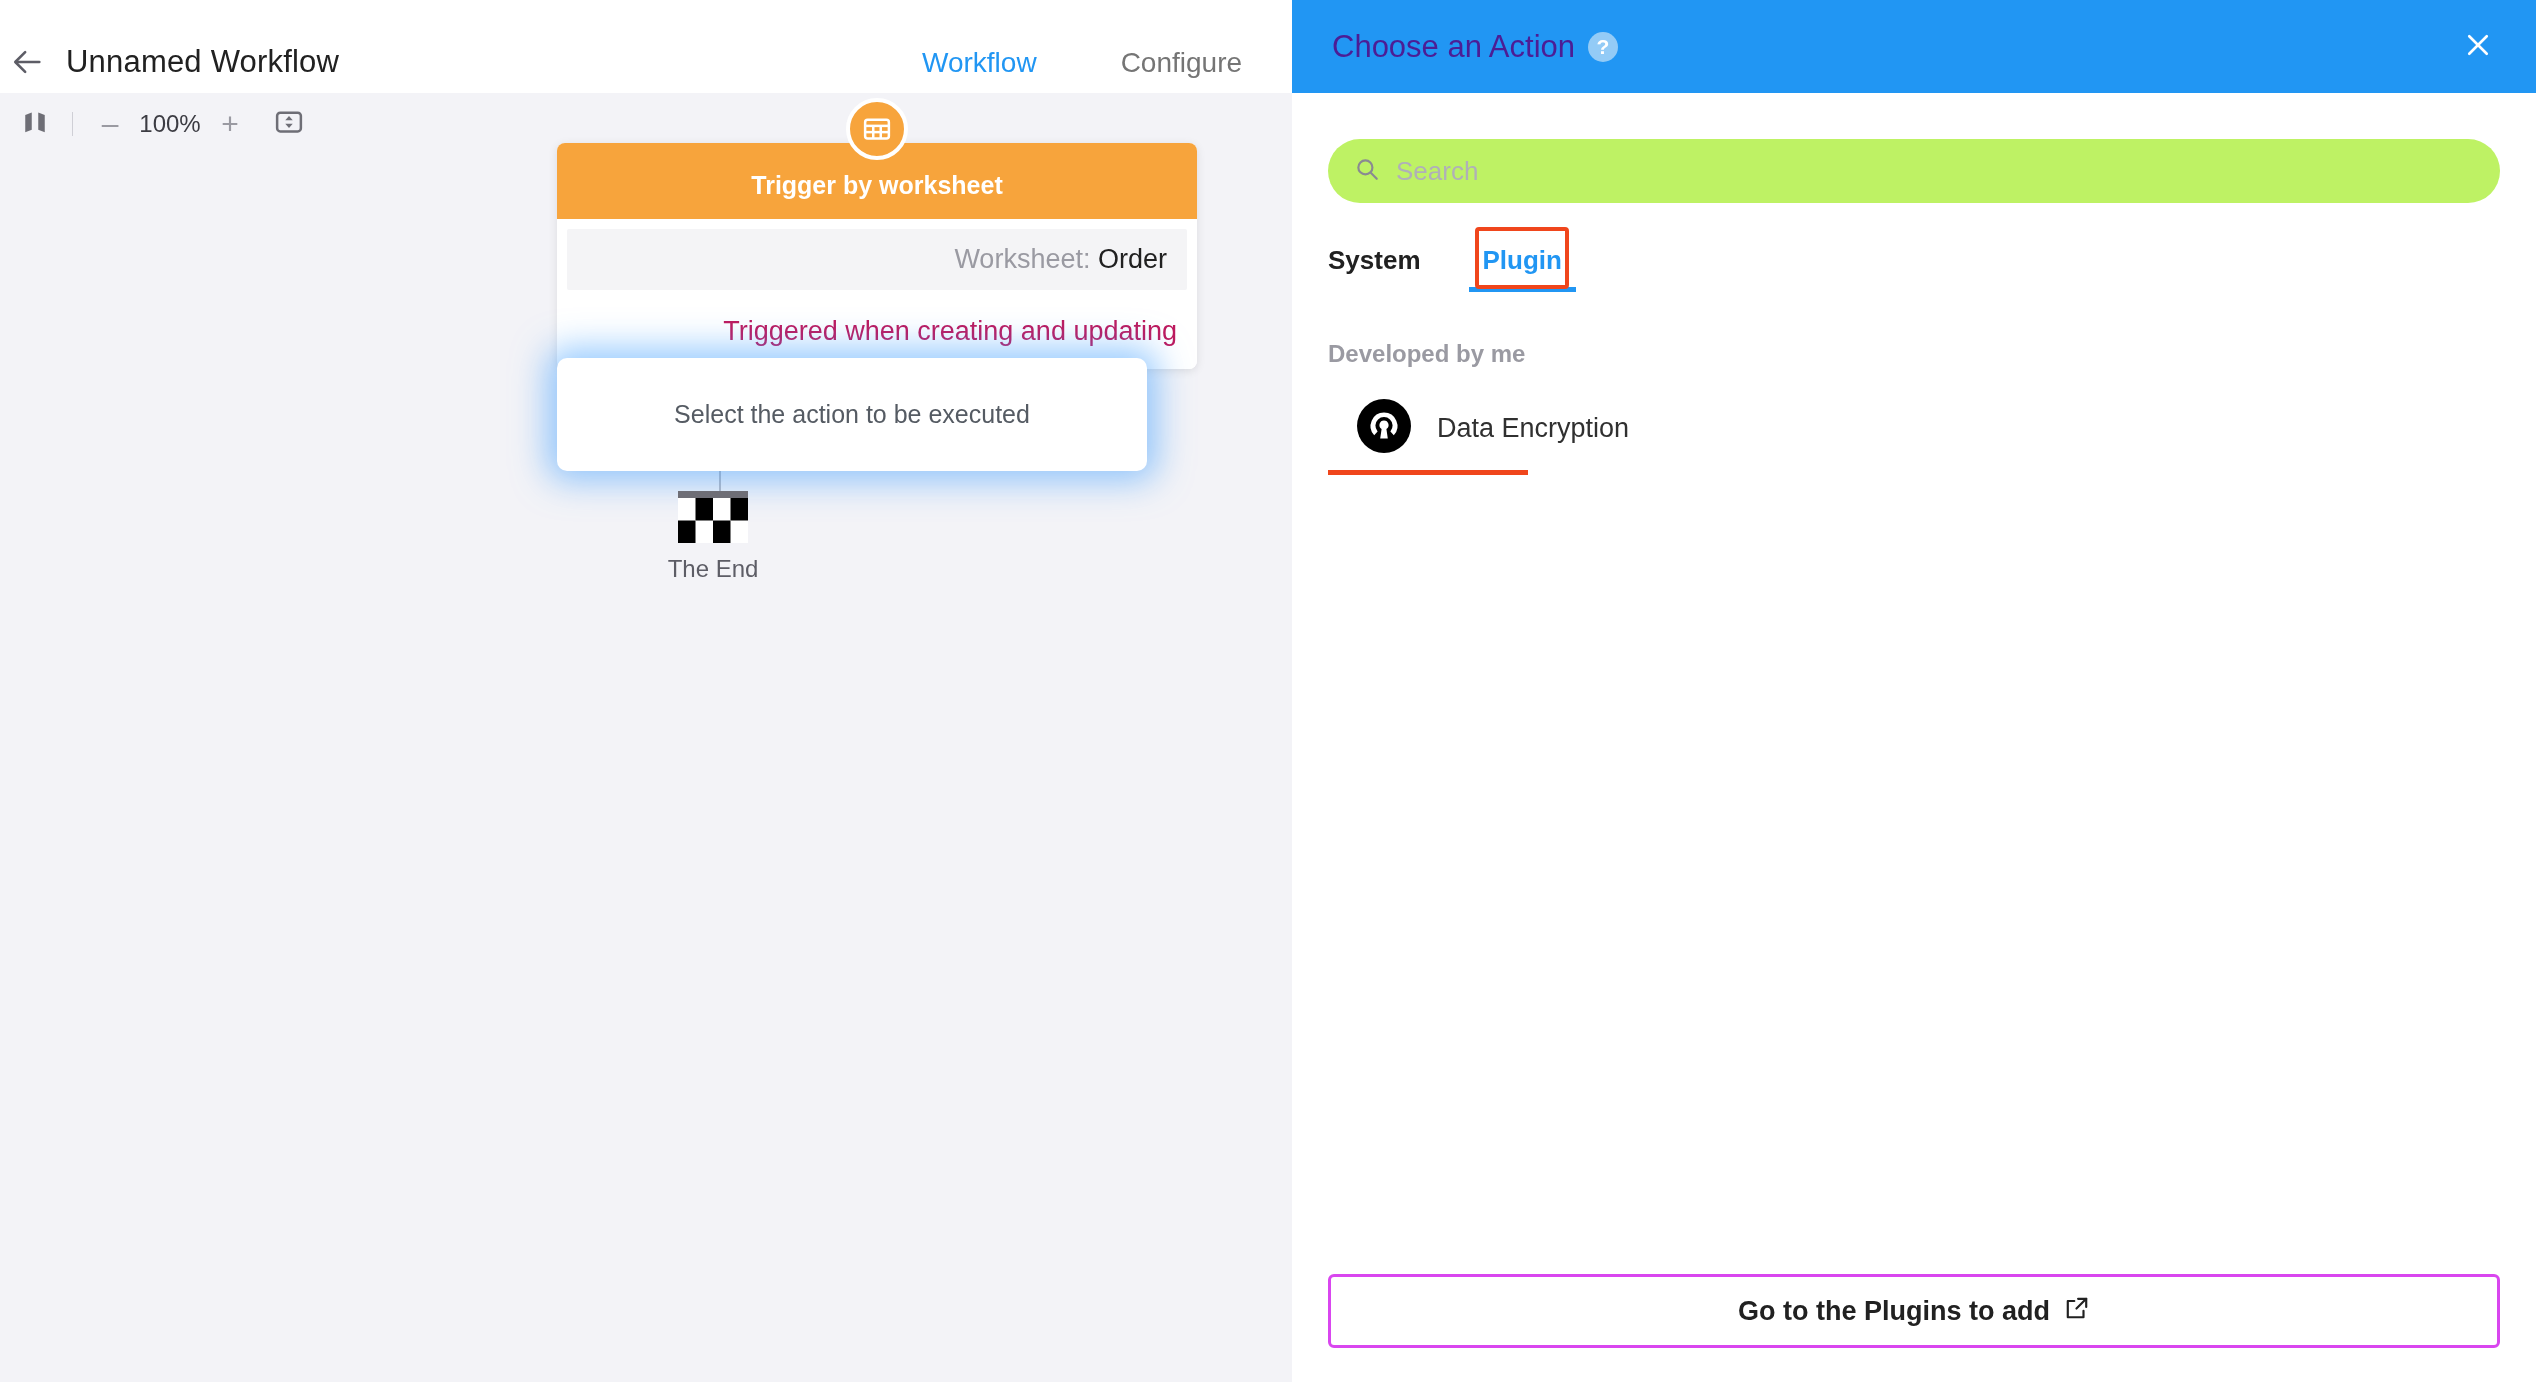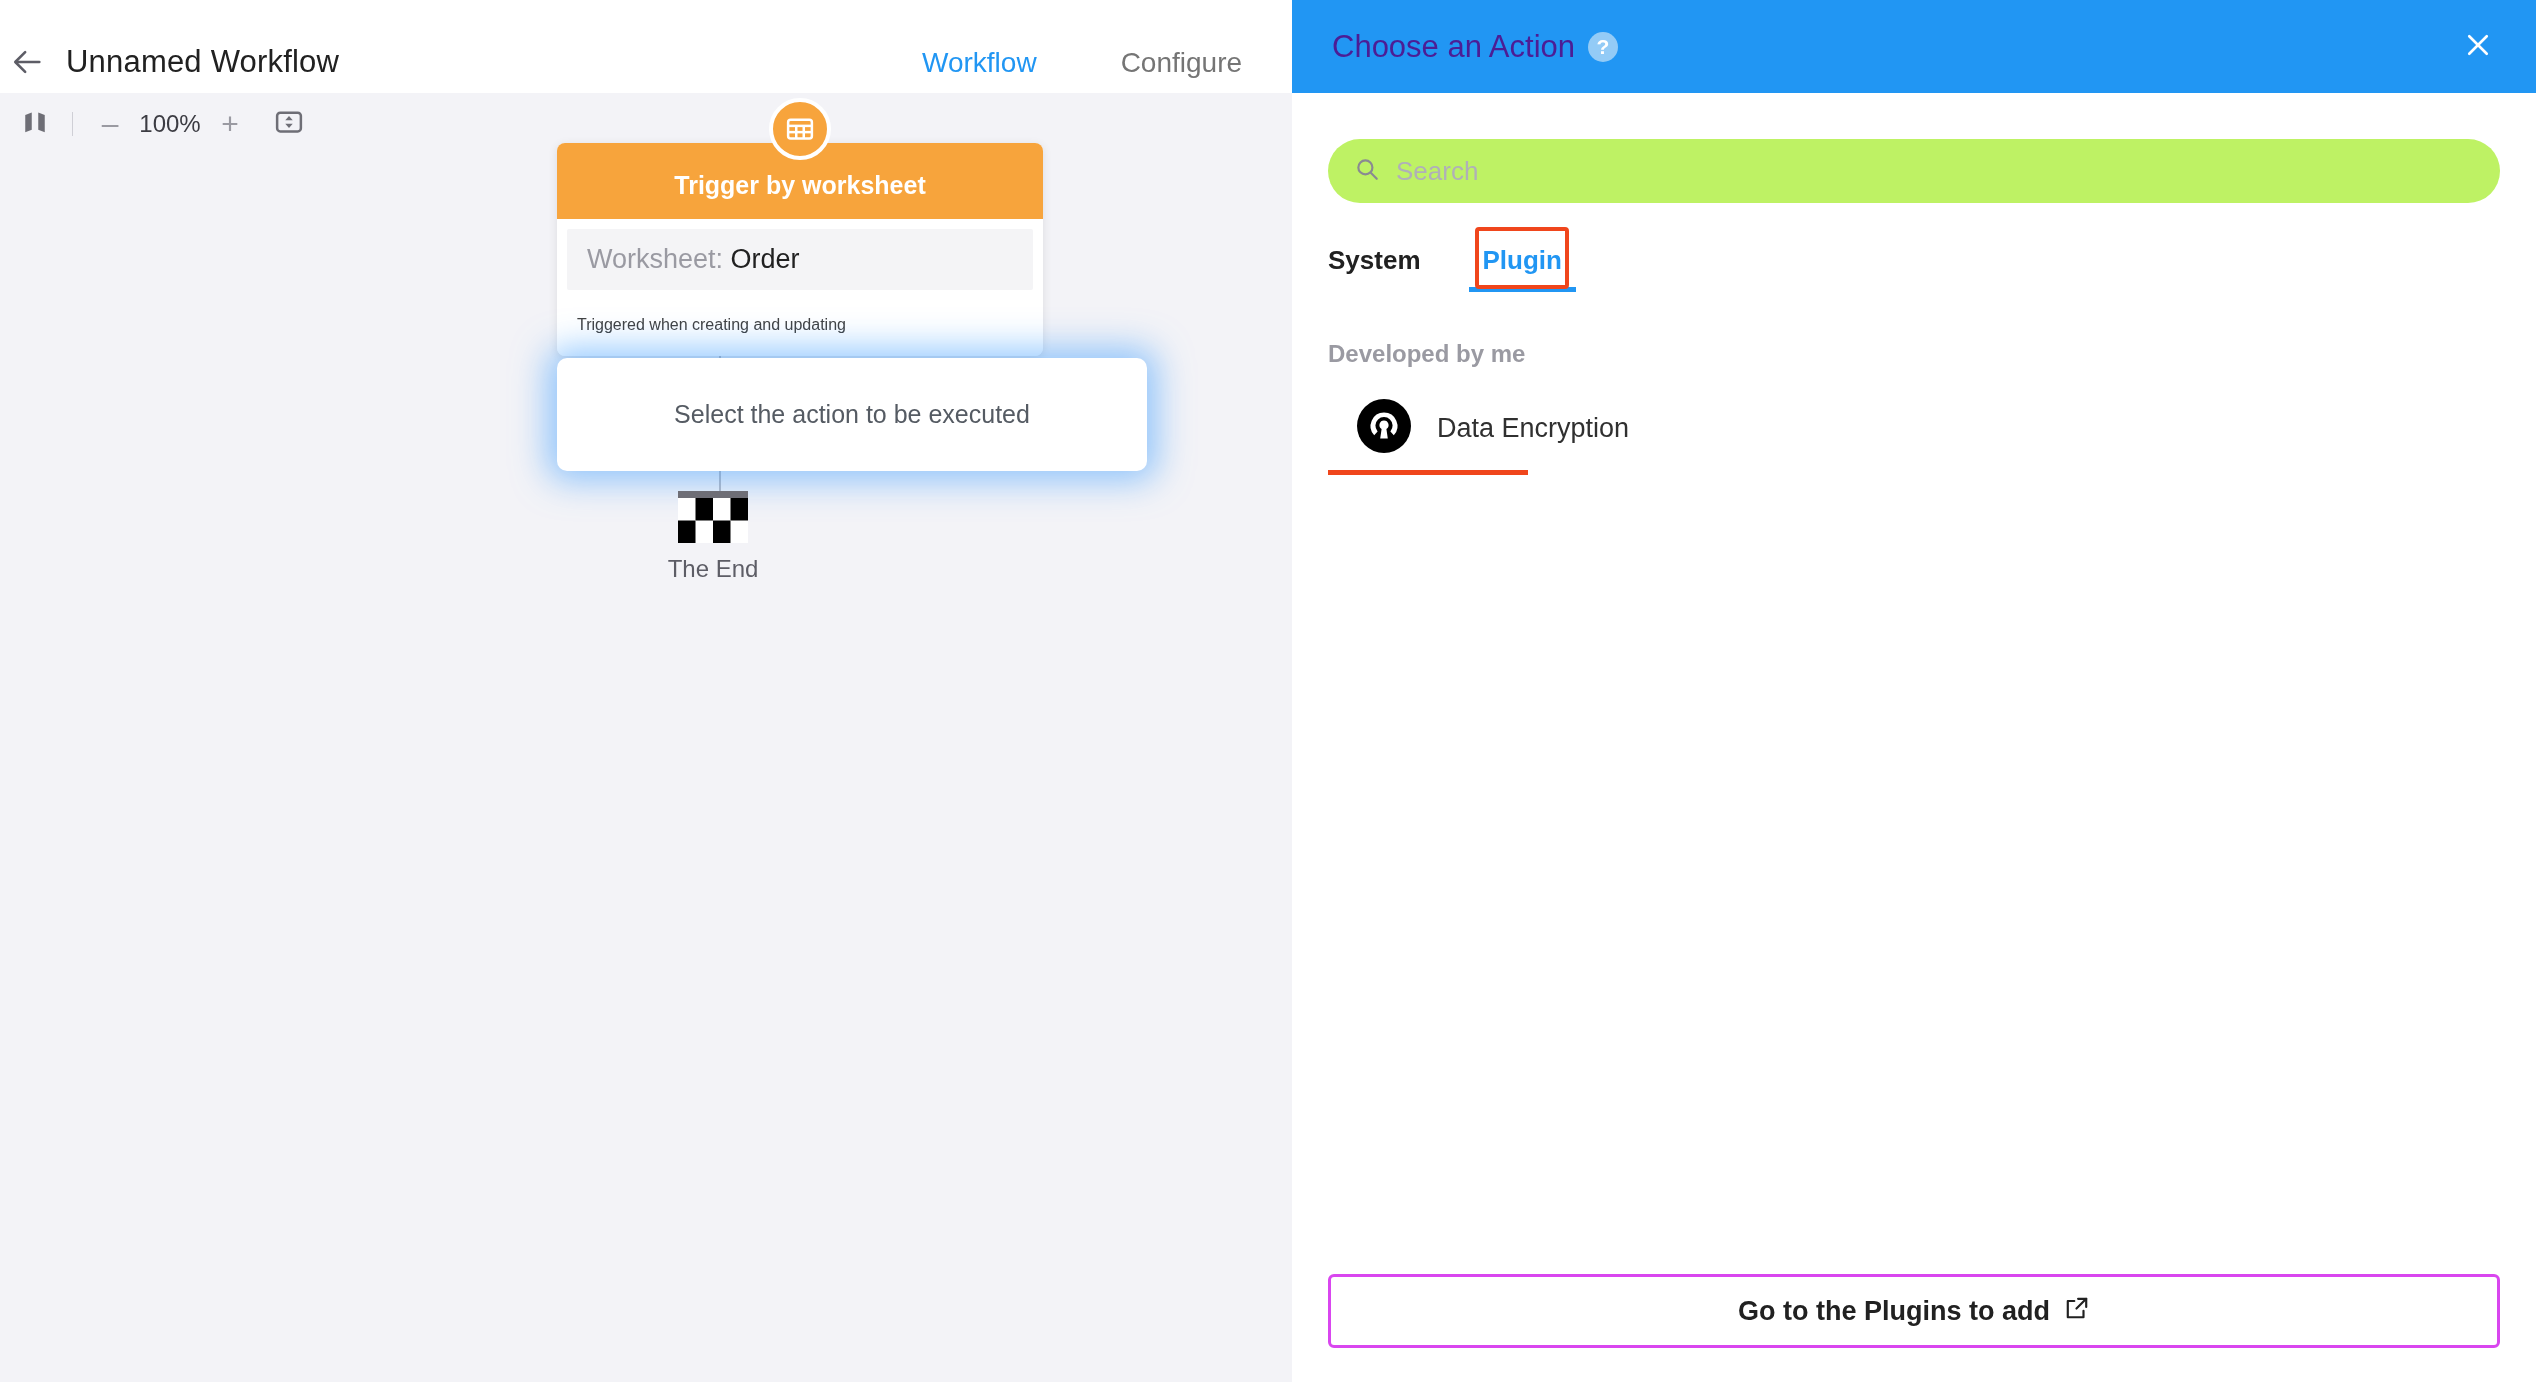--- a/index.html
+++ b/index.html
@@ -66,24 +66,25 @@
     width: 44px; height: 44px; display: flex; align-items: center;
     justify-content: center; cursor: pointer; margin-left: 14px;
   }
 
   
   .flow { position: absolute; left: 0; top: 0; width: 1292px; height: 1289px; }
   .conn {
     position: absolute; width: 2px; background: #b9b9c0;
   }
   .node-trigger {
-    position: absolute; left: 557px; top: 50px; width: 486px;
+    position: absolute; left: 557px; top: 50px; width: 640px;
     background: #ffffff; border-radius: 8px;
     box-shadow: 0 2px 10px rgba(0,0,0,.10);
     overflow: visible;
+    text-align: right;
   }
   .node-trigger .head {
     background: #f7a43c; border-radius: 8px 8px 0 0;
     height: 76px; display: flex; align-items: center; justify-content: center;
     position: relative;
   }
   .node-badge {
     position: absolute; left: 50%; top: -45px; transform: translateX(-50%);
     width: 62px; height: 62px; border-radius: 50%;
     background: #f7a43c; border: 4px solid #ffffff;
@@ -93,21 +94,21 @@
     color: #ffffff; font-size: 25px; font-weight: bold; white-space: nowrap;
     padding-top: 8px;
   }
   .node-body { background: #ffffff; border-radius: 0 0 8px 8px; padding: 10px 0 22px; }
   .row-field {
     background: #f4f4f6; margin: 0 10px; padding: 15px 20px;
     font-size: 27px; color: #212121; white-space: nowrap; border-radius: 2px;
   }
   .row-field .lbl { color: #9a9aa2; }
   .row-desc {
-    padding: 26px 20px 0 20px; font-size: 16px; color: #404040;
+    padding: 26px 20px 0 20px; font-size: 27px; color: #be185d;
     white-space: nowrap;
   }
 
   .node-action {
     position: absolute; left: 557px; top: 265px; width: 590px; height: 113px;
     background: #ffffff; border-radius: 10px;
     box-shadow: 0 0 34px 10px rgba(64,158,255,.55);
     display: flex; align-items: center; justify-content: center;
     cursor: pointer;
   }

